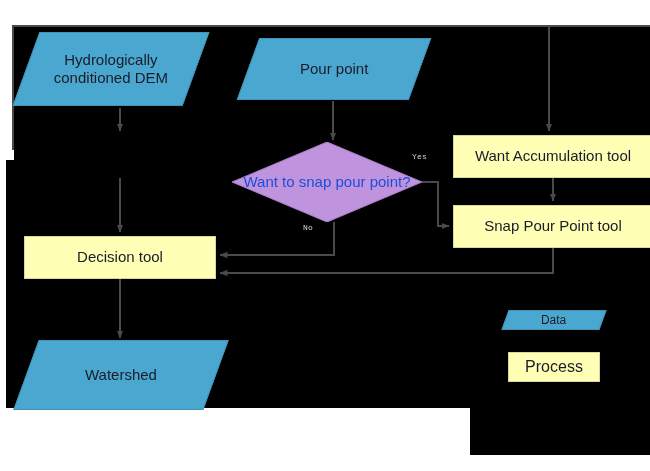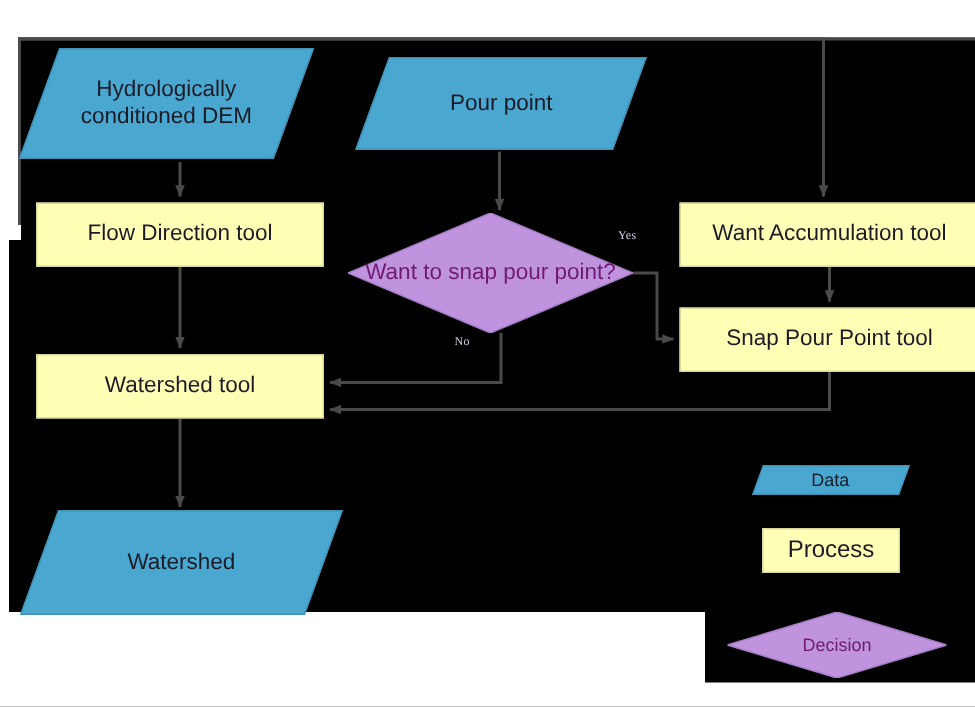--- a/index.html
+++ b/index.html
@@ -91,21 +91,21 @@
   }
   .diamond-label {
     position: absolute;
     left: 0; top: 0;
     width: 100%;
     height: 100%;
     display: flex;
     align-items: center;
     justify-content: center;
     text-align: left;
-    color: #701a75;
+    color: #1d4ed8;
     line-height: 1.22;
     user-select: none;
   }
 
   
   #node-dem      { left: 26px;  top: 32px;  width: 170px; height: 74px;  font-size: 15px; }
   #node-pourpt   { left: 248px; top: 38px;  width: 172px; height: 62px;  font-size: 15px; }
   #node-flowdir  { left: 24px;  top: 135px; width: 192px; height: 43px;  font-size: 15px; }
   #node-flowacc  { left: 453px; top: 135px; width: 200px; height: 43px;  font-size: 15px; }
   #node-snap     { left: 453px; top: 205px; width: 200px; height: 43px;  font-size: 15px; }
@@ -124,21 +124,21 @@
   #wires {
     position: absolute;
     left: 0; top: 0;
     width: 650px;
     height: 471px;
     pointer-events: none;
   }
   .branch-label {
     position: absolute;
     font-size: 8px;
-    font-family: Liberation Serif, serif;
+    font-family: Liberation Mono, monospace;
     color: #cfd3e6;
     letter-spacing: 0.2px;
     user-select: none;
   }
   #label-yes { left: 412px; top: 152px; }
   #label-no  { left: 303px; top: 223px; }
 </style>
 </head>
 <body>
 
@@ -179,34 +179,31 @@
   <div class="branch-label" id="label-no">No</div>
 
   <div class="node data-shape para" id="node-dem">
     <span>Hydrologically conditioned DEM</span>
   </div>
 
   <div class="node data-shape para" id="node-pourpt">
     <span>Pour point</span>
   </div>
 
-  <div class="node process-shape" id="node-flowdir">
-    <span>Flow Direction tool</span>
-  </div>
 
   <div class="node process-shape" id="node-flowacc">
     <span>Want Accumulation tool</span>
   </div>
 
   <div class="node process-shape" id="node-snap">
     <span>Snap Pour Point tool</span>
   </div>
 
   <div class="node process-shape" id="node-watershed-tool">
-    <span>Watershed tool</span>
+    <span>Decision tool</span>
   </div>
 
   <div class="node data-shape para" id="node-watershed-out">
     <span>Watershed</span>
   </div>
 
   <div class="diamond-wrap" id="node-decision">
     <svg width="190" height="80" viewBox="0 0 190 80">
       <polygon points="95,0 190,40 95,80 0,40" fill="#bf93dd" stroke="#a97ec8" stroke-width="1"></polygon>
     </svg>
@@ -214,20 +211,14 @@
   </div>
 
   <div class="node data-shape para" id="legend-data">
     <span>Data</span>
   </div>
 
   <div class="node process-shape" id="legend-process">
     <span>Process</span>
   </div>
 
-  <div class="diamond-wrap" id="legend-decision">
-    <svg width="146" height="44" viewBox="0 0 146 44">
-      <polygon points="73,0 146,22 73,44 0,22" fill="#bf93dd" stroke="#a97ec8" stroke-width="1"></polygon>
-    </svg>
-    <div class="diamond-label">Decision</div>
-  </div>
 
 </div>
 
 </body></html>

